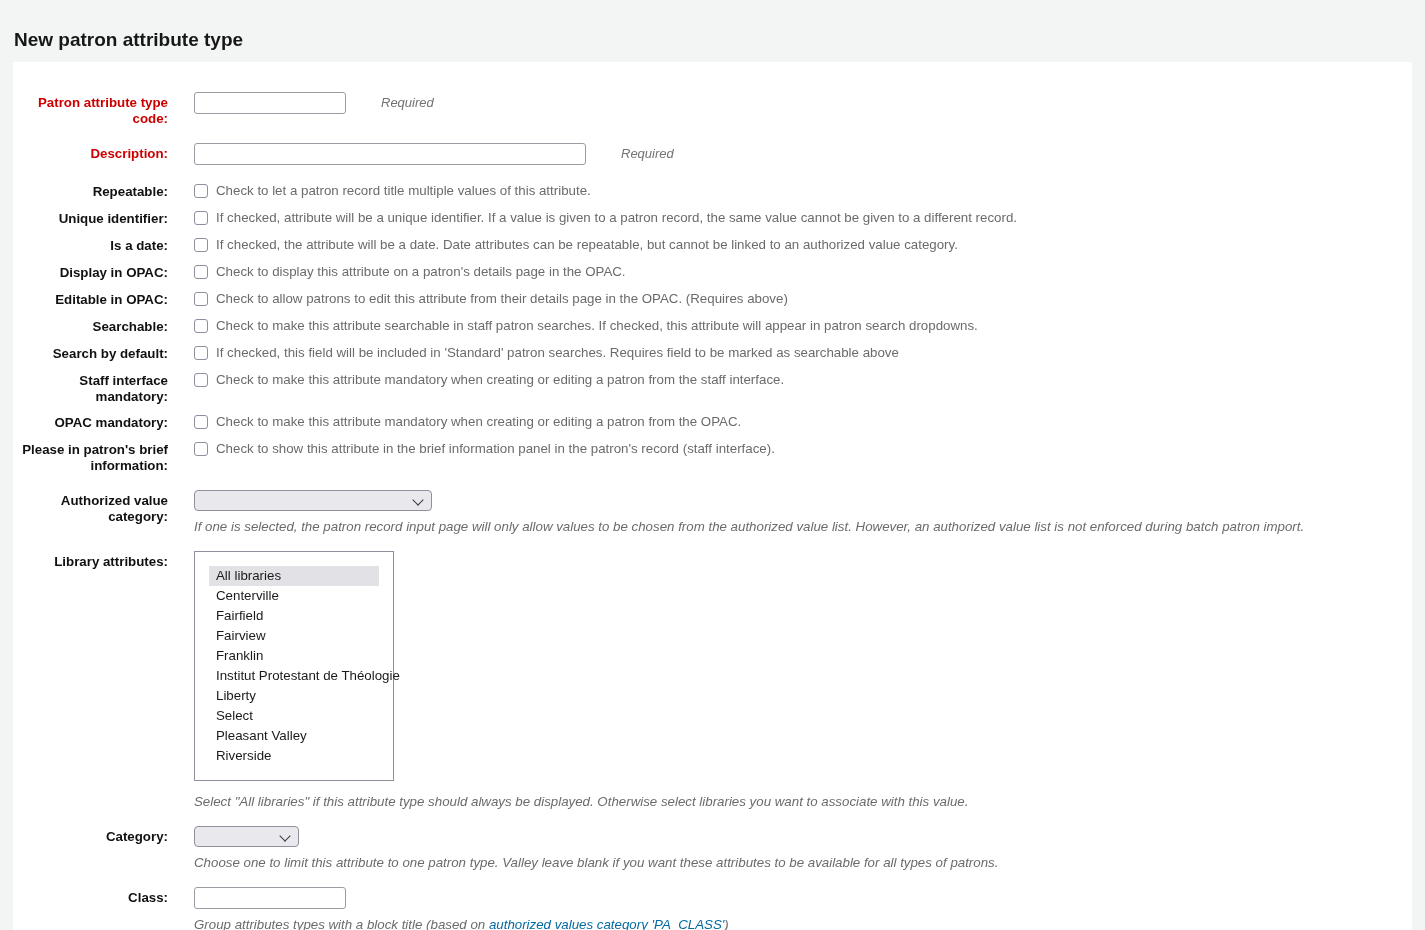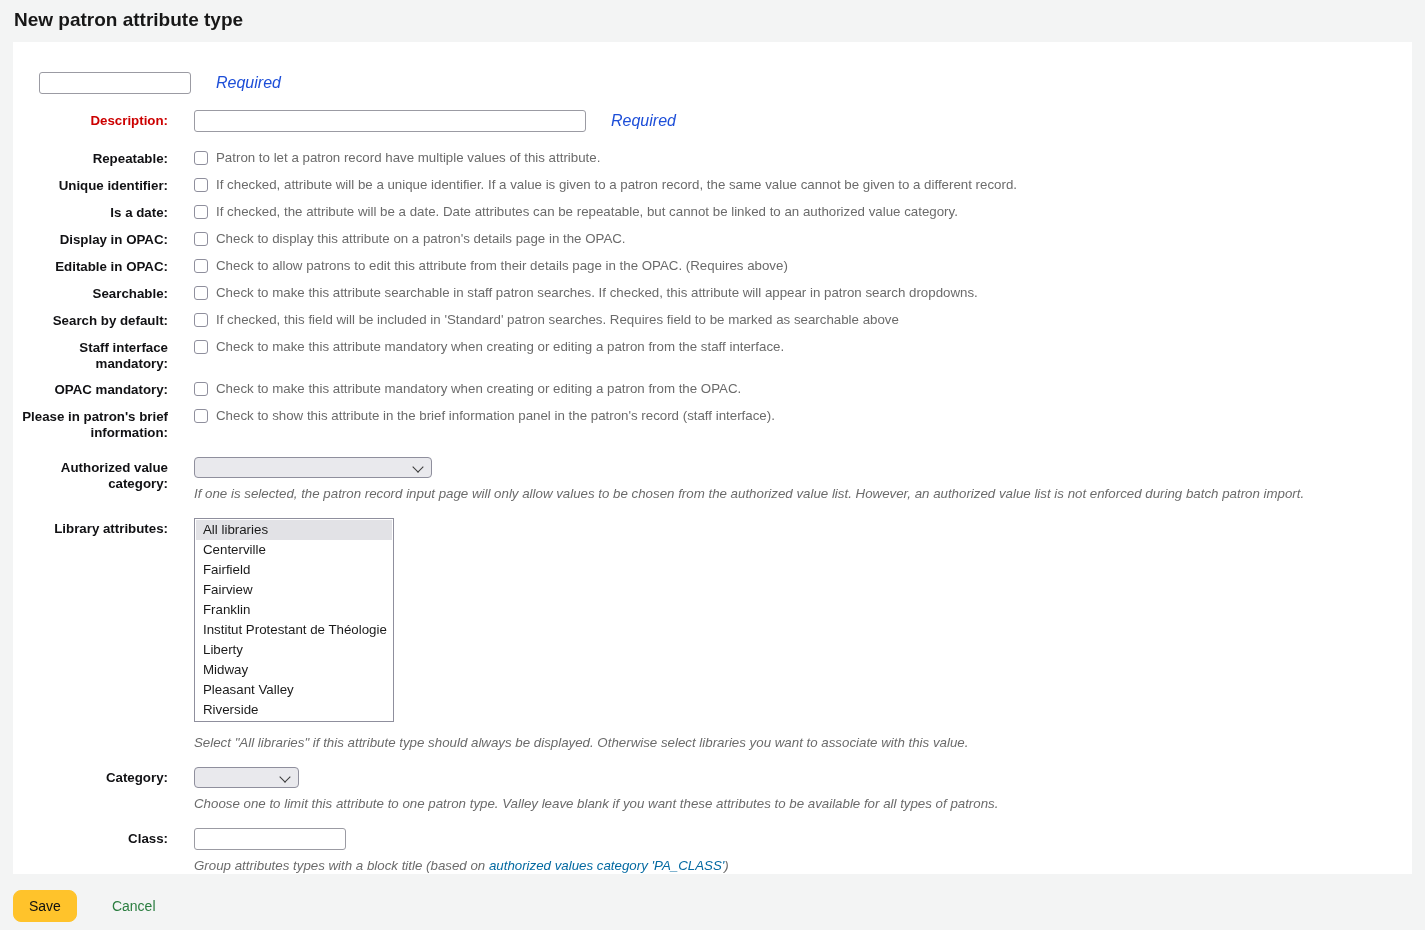--- a/index.html
+++ b/index.html
@@ -9,20 +9,21 @@
     font-family: "Liberation Sans", "DejaVu Sans", sans-serif;
     font-size: 13.3px;
     color: #1a1a1a;
     overflow: hidden;
   }
   .page-title {
     font-size: 19px;
     font-weight: bold;
     color: #171717;
     padding: 9px 14px 8px 14px;
+    margin-top: 20px;
   }
   .panel {
     background: #ffffff;
     margin: 3px 13px 0 13px;
     min-height: 820px;
     padding-top: 30px;
   }
   ol.form-rows { list-style: none; }
   .frow {
     display: flex;
@@ -51,24 +52,24 @@
     border: 1px solid #9b9ba3;
     border-radius: 3px;
     background: #fff;
     padding: 0 4px;
     font-family: inherit;
     font-size: 13px;
   }
   .w150 { width: 152px; }
   .w390 { width: 392px; }
   .required {
-    color: #1d4ed8;
+    color: #737373;
     font-style: italic;
-    margin-left: 25px;
-    font-size: 16px;
+    margin-left: 35px;
+    font-size: 13px;
     line-height: 22px;
   }
   input.cb {
     appearance: none;
     -webkit-appearance: none;
     width: 14px;
     height: 14px;
     border: 1px solid #8f8f9d;
     border-radius: 3px;
     background: #fff;
@@ -105,21 +106,21 @@
   .hint {
     color: #6b6b6b;
     line-height: 16px;
     margin-top: 8px;
     font-style: italic;
   }
   .listbox {
     width: 200px;
     border: 1px solid #8f8f9d;
     background: #fff;
-    padding: 1px;
+    padding: 14px;
   }
   .listbox .opt {
     padding: 1px 7px;
     line-height: 18px;
     height: 20px;
     color: #1a1a1a;
     cursor: default;
     white-space: nowrap;
   }
   .listbox .opt.selected { background: #e2e2e6; }
@@ -150,39 +151,40 @@
 </style>
 </head>
 <body>
 
 <div class="page-title">New patron attribute type</div>
 
 <div class="panel">
   <ol class="form-rows">
 
     <li class="frow frow-input">
+      <label class="lbl req">Patron attribute type code:</label>
       <span class="ctrl">
         <input type="text" class="txt w150" value="" style="">
         <span class="required">Required</span>
       </span>
     </li>
 
     <li class="frow frow-input">
       <label class="lbl req">Description:</label>
       <span class="ctrl">
         <input type="text" class="txt w390" value="" style="">
         <span class="required">Required</span>
       </span>
     </li>
 
     <li class="frow">
       <label class="lbl">Repeatable:</label>
       <span class="ctrl">
         <input type="checkbox" class="cb" style="">
-        <span class="cbtext">Patron to let a patron record have multiple values of this attribute.</span>
+        <span class="cbtext">Check to let a patron record title multiple values of this attribute.</span>
       </span>
     </li>
 
     <li class="frow">
       <label class="lbl">Unique identifier:</label>
       <span class="ctrl">
         <input type="checkbox" class="cb" style="">
         <span class="cbtext">If checked, attribute will be a unique identifier. If a value is given to a patron record, the same value cannot be given to a different record.</span>
       </span>
     </li>
@@ -265,21 +267,21 @@
       <label class="lbl">Library attributes:</label>
       <span class="ctrl block">
         <div class="listbox">
           <div class="opt selected">All libraries</div>
           <div class="opt">Centerville</div>
           <div class="opt">Fairfield</div>
           <div class="opt">Fairview</div>
           <div class="opt">Franklin</div>
           <div class="opt">Institut Protestant de Théologie</div>
           <div class="opt">Liberty</div>
-          <div class="opt">Midway</div>
+          <div class="opt">Select</div>
           <div class="opt">Pleasant Valley</div>
           <div class="opt">Riverside</div>
         </div>
         <div class="hint" style="margin-top:13px;">Select "All libraries" if this attribute type should always be displayed. Otherwise select libraries you want to associate with this value.</div>
       </span>
     </li>
 
     <li class="frow mt16">
       <label class="lbl">Category:</label>
       <span class="ctrl block">

